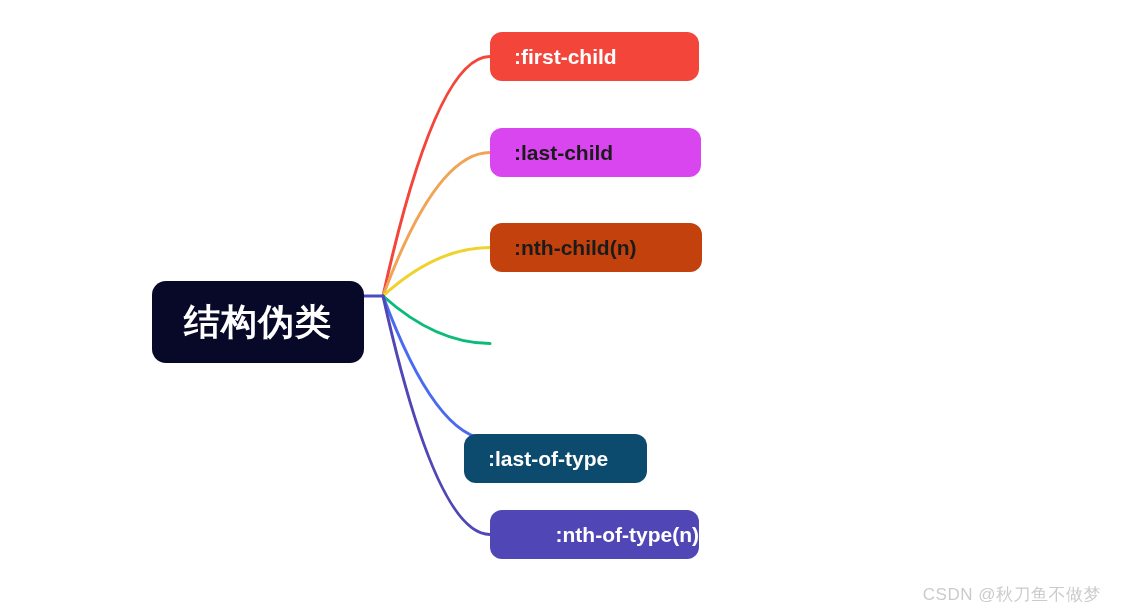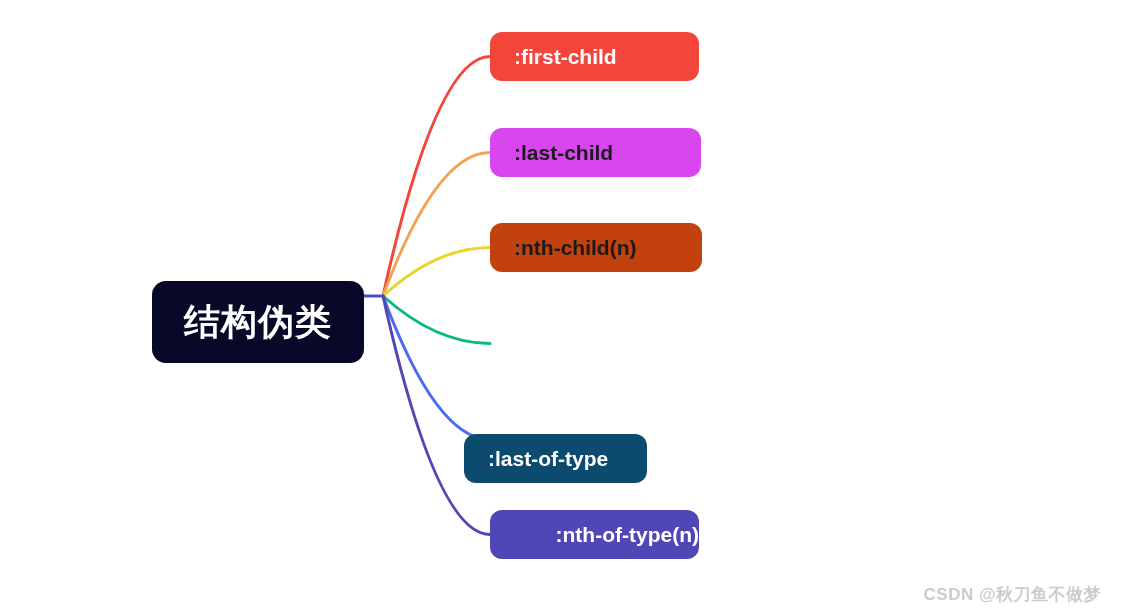--- a/index.html
+++ b/index.html
@@ -20,21 +20,21 @@
     cursor:pointer;
   }
   .branch {
     border-radius:12px; font-size:21px;
     display:flex; align-items:center;
     padding-left:24px;
     cursor:pointer;
   }
   .watermark {
     position:absolute; right:28px; top:583px;
-    font-size:17px; font-weight:bold;
+    font-size:17px; font-weight:normal;
     letter-spacing:0.5px;
   }
 </style>
 </head>
 <body>
 
 <div id="stage">
 
   <svg id="links" viewBox="0 0 1129 614" xmlns="http://www.w3.org/2000/svg">
       <path d="M 383 296 Q 436 56.5 490 56.5" fill="none" stroke="#F4453B" stroke-width="3" stroke-linecap="round"></path>

